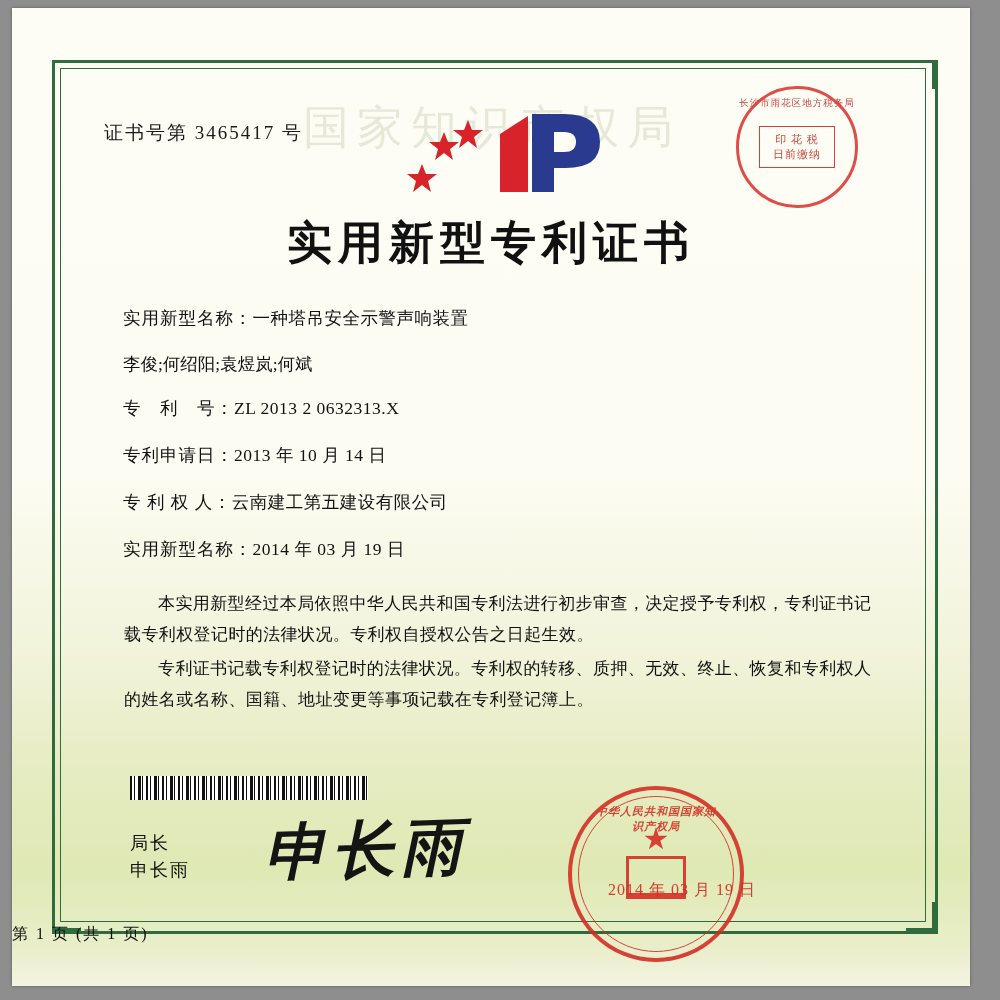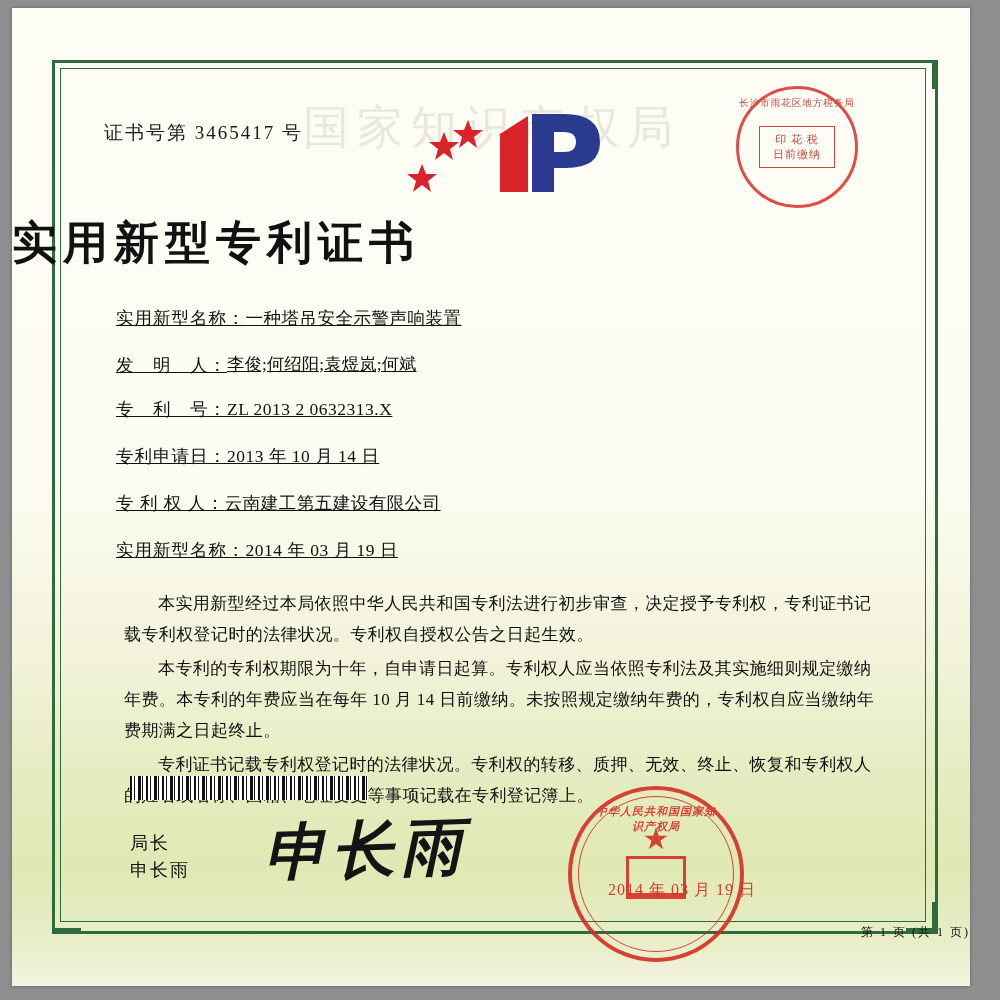--- a/index.html
+++ b/index.html
@@ -44,25 +44,25 @@
   .c-bl{left:40px;top:894px;border-right:none;border-top:none;}
   .c-br{left:894px;top:894px;border-left:none;border-top:none;}
 
   .cert-no{
     position:absolute;left:92px;top:112px;font-size:19px;color:#1a1a1a;
     letter-spacing:2px;
   }
   
   .logo{position:absolute;left:392px;top:96px;width:210px;height:100px;}
   .title{
-    position:absolute;left:0;right:0;top:205px;
+    position:absolute;left:0;right:0;top:205px;text-align:center;
     font-size:45px;font-weight:bold;letter-spacing:6px;color:#111;
     font-family:Liberation Mono, monospace;
   }
-  .fields{position:absolute;left:104px;top:295px;width:760px;color:#111;text-decoration:underline;}
+  .fields{position:absolute;left:111px;top:295px;width:760px;color:#111;}
   .row{display:flex;font-size:17.5px;line-height:30px;margin-bottom:17px;}
   .row .lbl{white-space:pre;letter-spacing:1px;}
   .row .val{letter-spacing:.5px;}
   .row.inv{margin-bottom:14px;}
   .inv-lines{display:flex;flex-direction:column;}
   .inv-lines div{line-height:29px;}
 
   .body-text{
     position:absolute;left:112px;top:580px;width:760px;
     font-size:17px;line-height:31px;color:#111;letter-spacing:.4px;
@@ -122,22 +122,22 @@
     position:absolute;left:724px;top:78px;width:116px;height:116px;
     border-radius:50%;border:3px solid #d9302a;color:#c0271f;opacity:.85;
   }
   .seal-small .inner-box{
     position:absolute;left:50%;top:50%;transform:translate(-50%,-50%);
     width:74px;height:40px;border:1.5px solid #c0271f;
     display:flex;flex-direction:column;align-items:center;justify-content:center;
     font-size:11px;line-height:15px;letter-spacing:1px;text-align:center;
   }
   .page-num{
-    position:absolute;left:0;right:0;top:916px;text-align:right;
-    font-size:12px;color:#111;letter-spacing:2px;
+    position:absolute;left:0;right:0;top:916px;text-align:left;
+    font-size:16px;color:#111;letter-spacing:2px;
   }
 </style>
 </head>
 <body>
 
 <div id="page">
   <div class="scan-bg"></div>
 
   <div class="paper">
 
@@ -166,21 +166,20 @@
     </div>
 
     <div class="title">实用新型专利证书</div>
 
     <div class="fields">
       <div class="row">
         <div class="lbl">实用新型名称：</div>
         <div class="val">一种塔吊安全示警声响装置</div>
       </div>
       <div class="row inv">
-        <div class="lbl">发　明　人：</div>
         <div class="inv-lines">
           <div>李俊;何绍阳;袁煜岚;何斌</div>
         </div>
       </div>
       <div class="row">
         <div class="lbl">专　利　号：</div>
         <div class="val">ZL 2013 2 0632313.X</div>
       </div>
       <div class="row">
         <div class="lbl">专利申请日：</div>
@@ -191,21 +190,20 @@
         <div class="val">云南建工第五建设有限公司</div>
       </div>
       <div class="row">
         <div class="lbl">实用新型名称：</div>
         <div class="val">2014 年 03 月 19 日</div>
       </div>
     </div>
 
     <div class="body-text">
       <p>本实用新型经过本局依照中华人民共和国专利法进行初步审查，决定授予专利权，专利证书记载专利权登记时的法律状况。专利权自授权公告之日起生效。</p>
-      <p>本专利的专利权期限为十年，自申请日起算。专利权人应当依照专利法及其实施细则规定缴纳年费。本专利的年费应当在每年 10 月 14 日前缴纳。未按照规定缴纳年费的，专利权自应当缴纳年费期满之日起终止。</p>
       <p>专利证书记载专利权登记时的法律状况。专利权的转移、质押、无效、终止、恢复和专利权人的姓名或名称、国籍、地址变更等事项记载在专利登记簿上。</p>
     </div>
 
     <div class="barcode"></div>
 
     <div class="director">
       <div>局长</div>
       <div>申长雨</div>
     </div>
 

